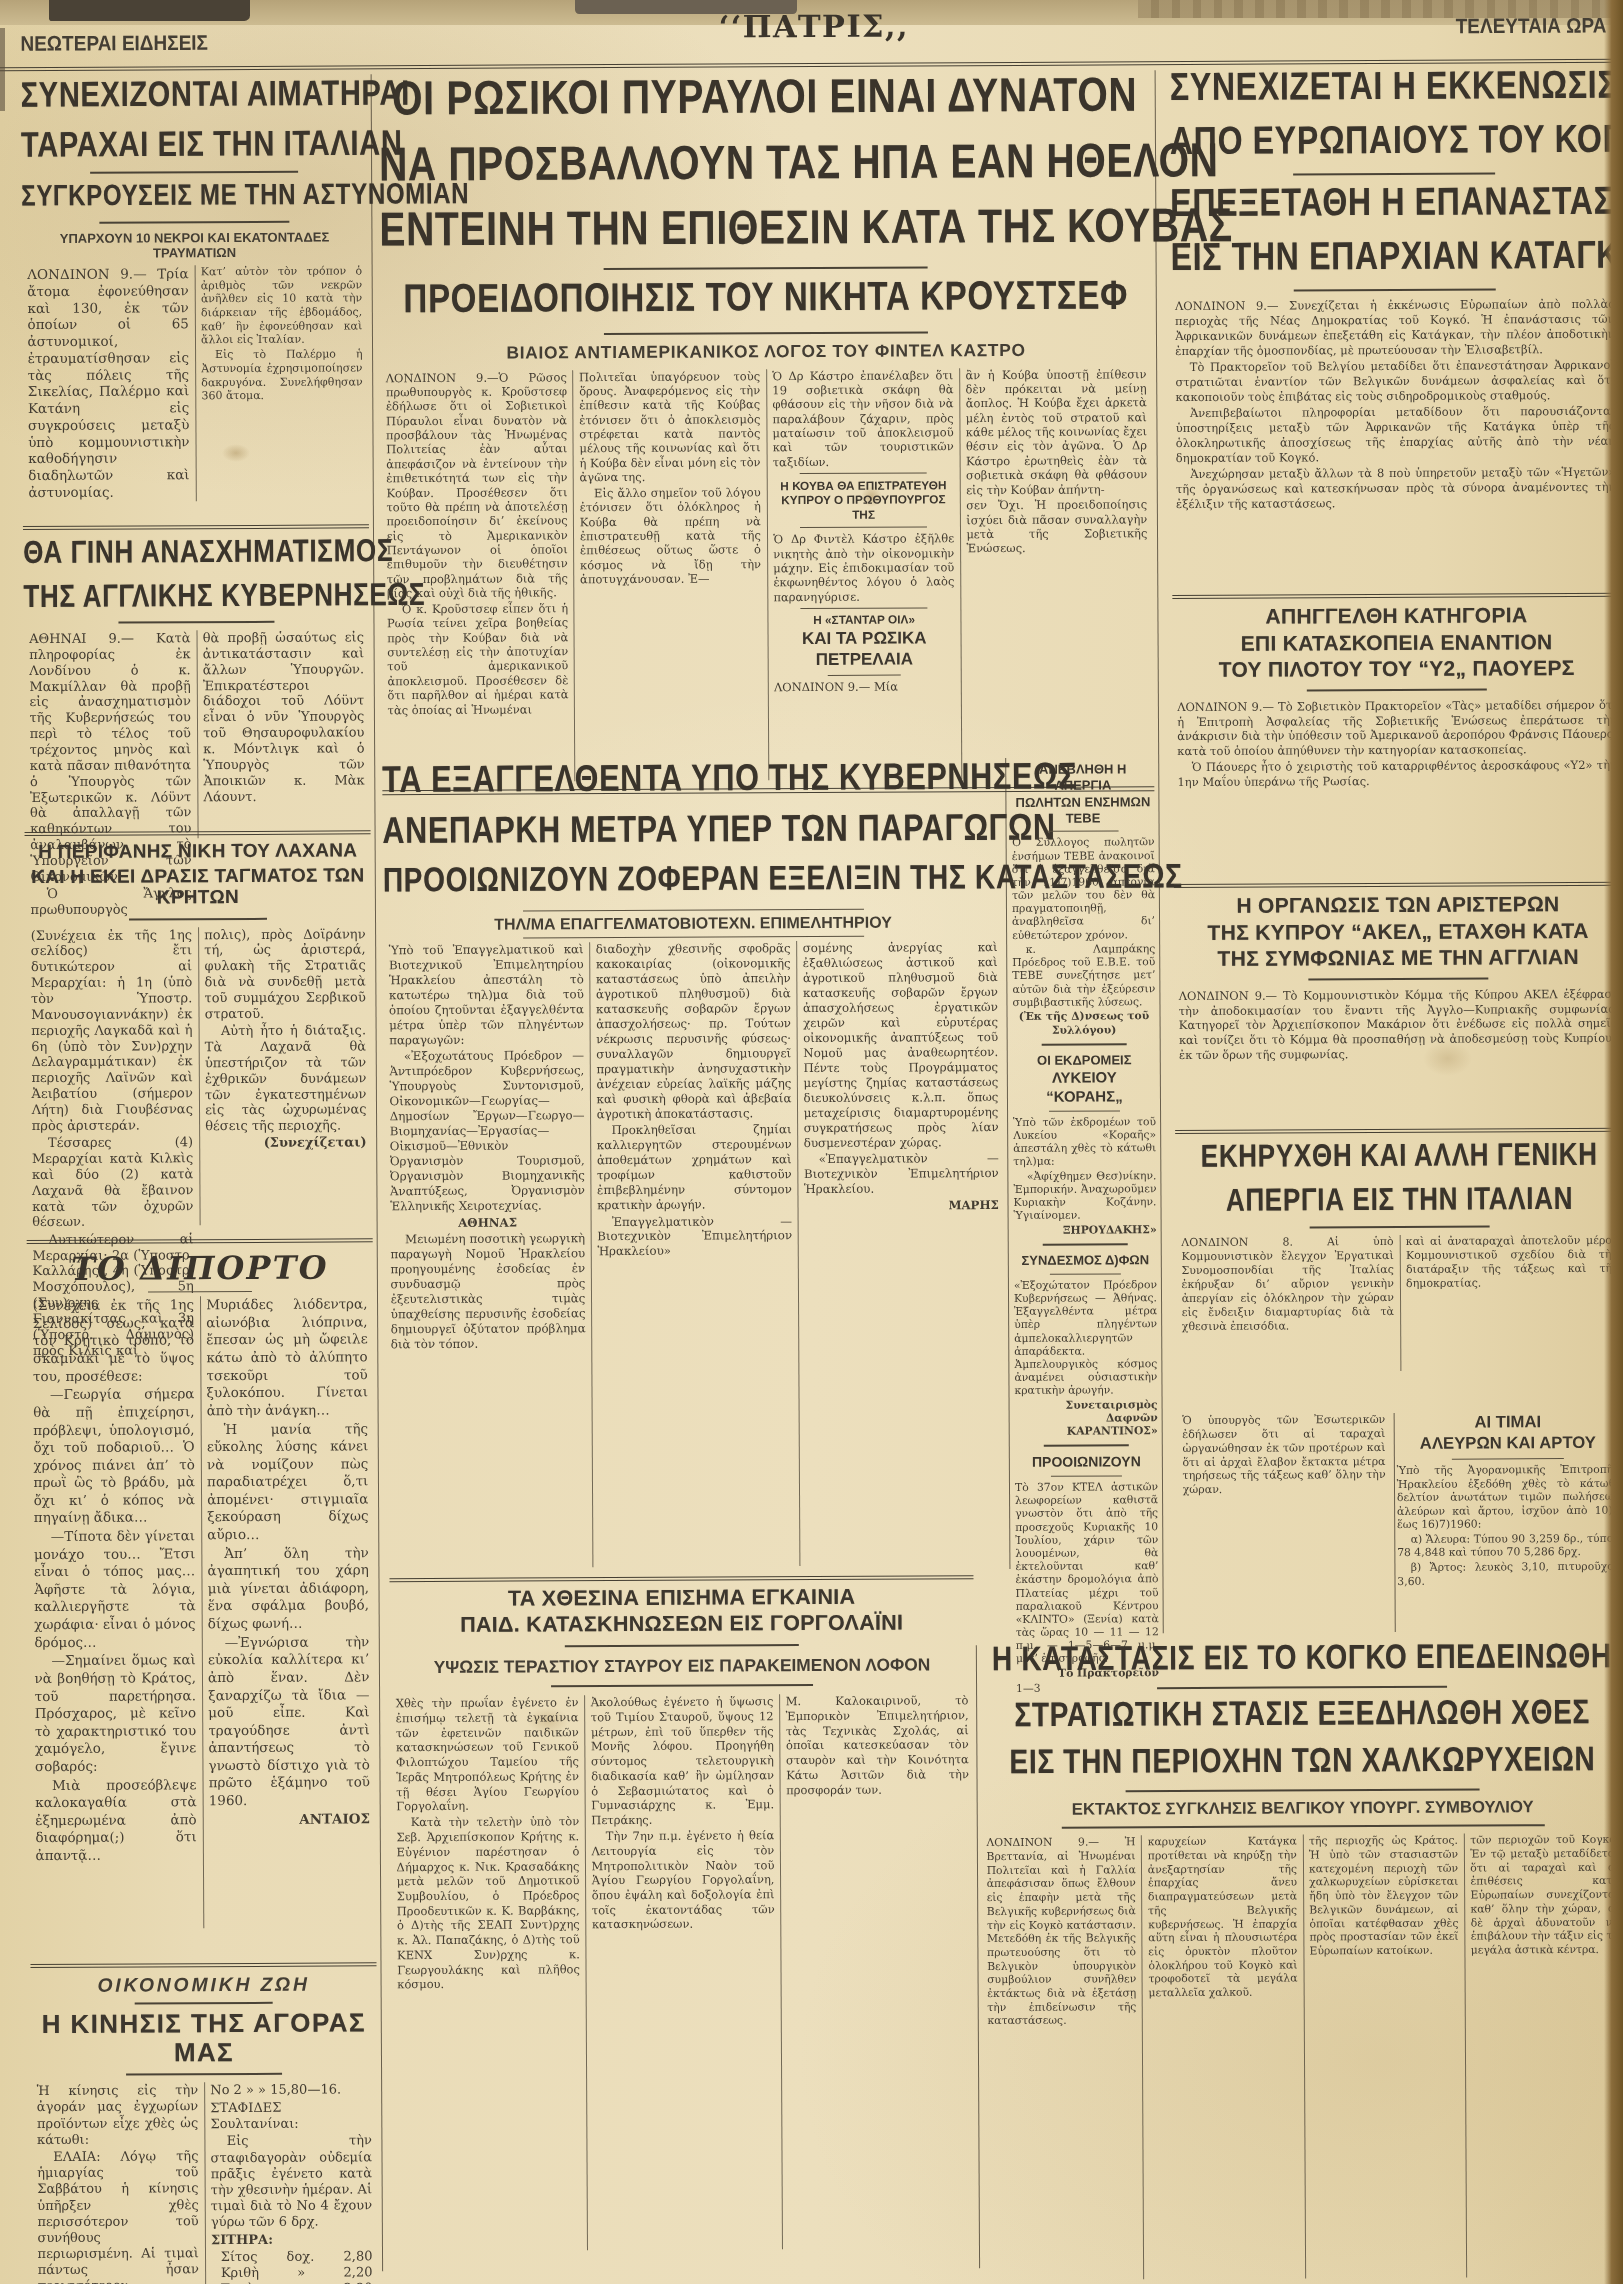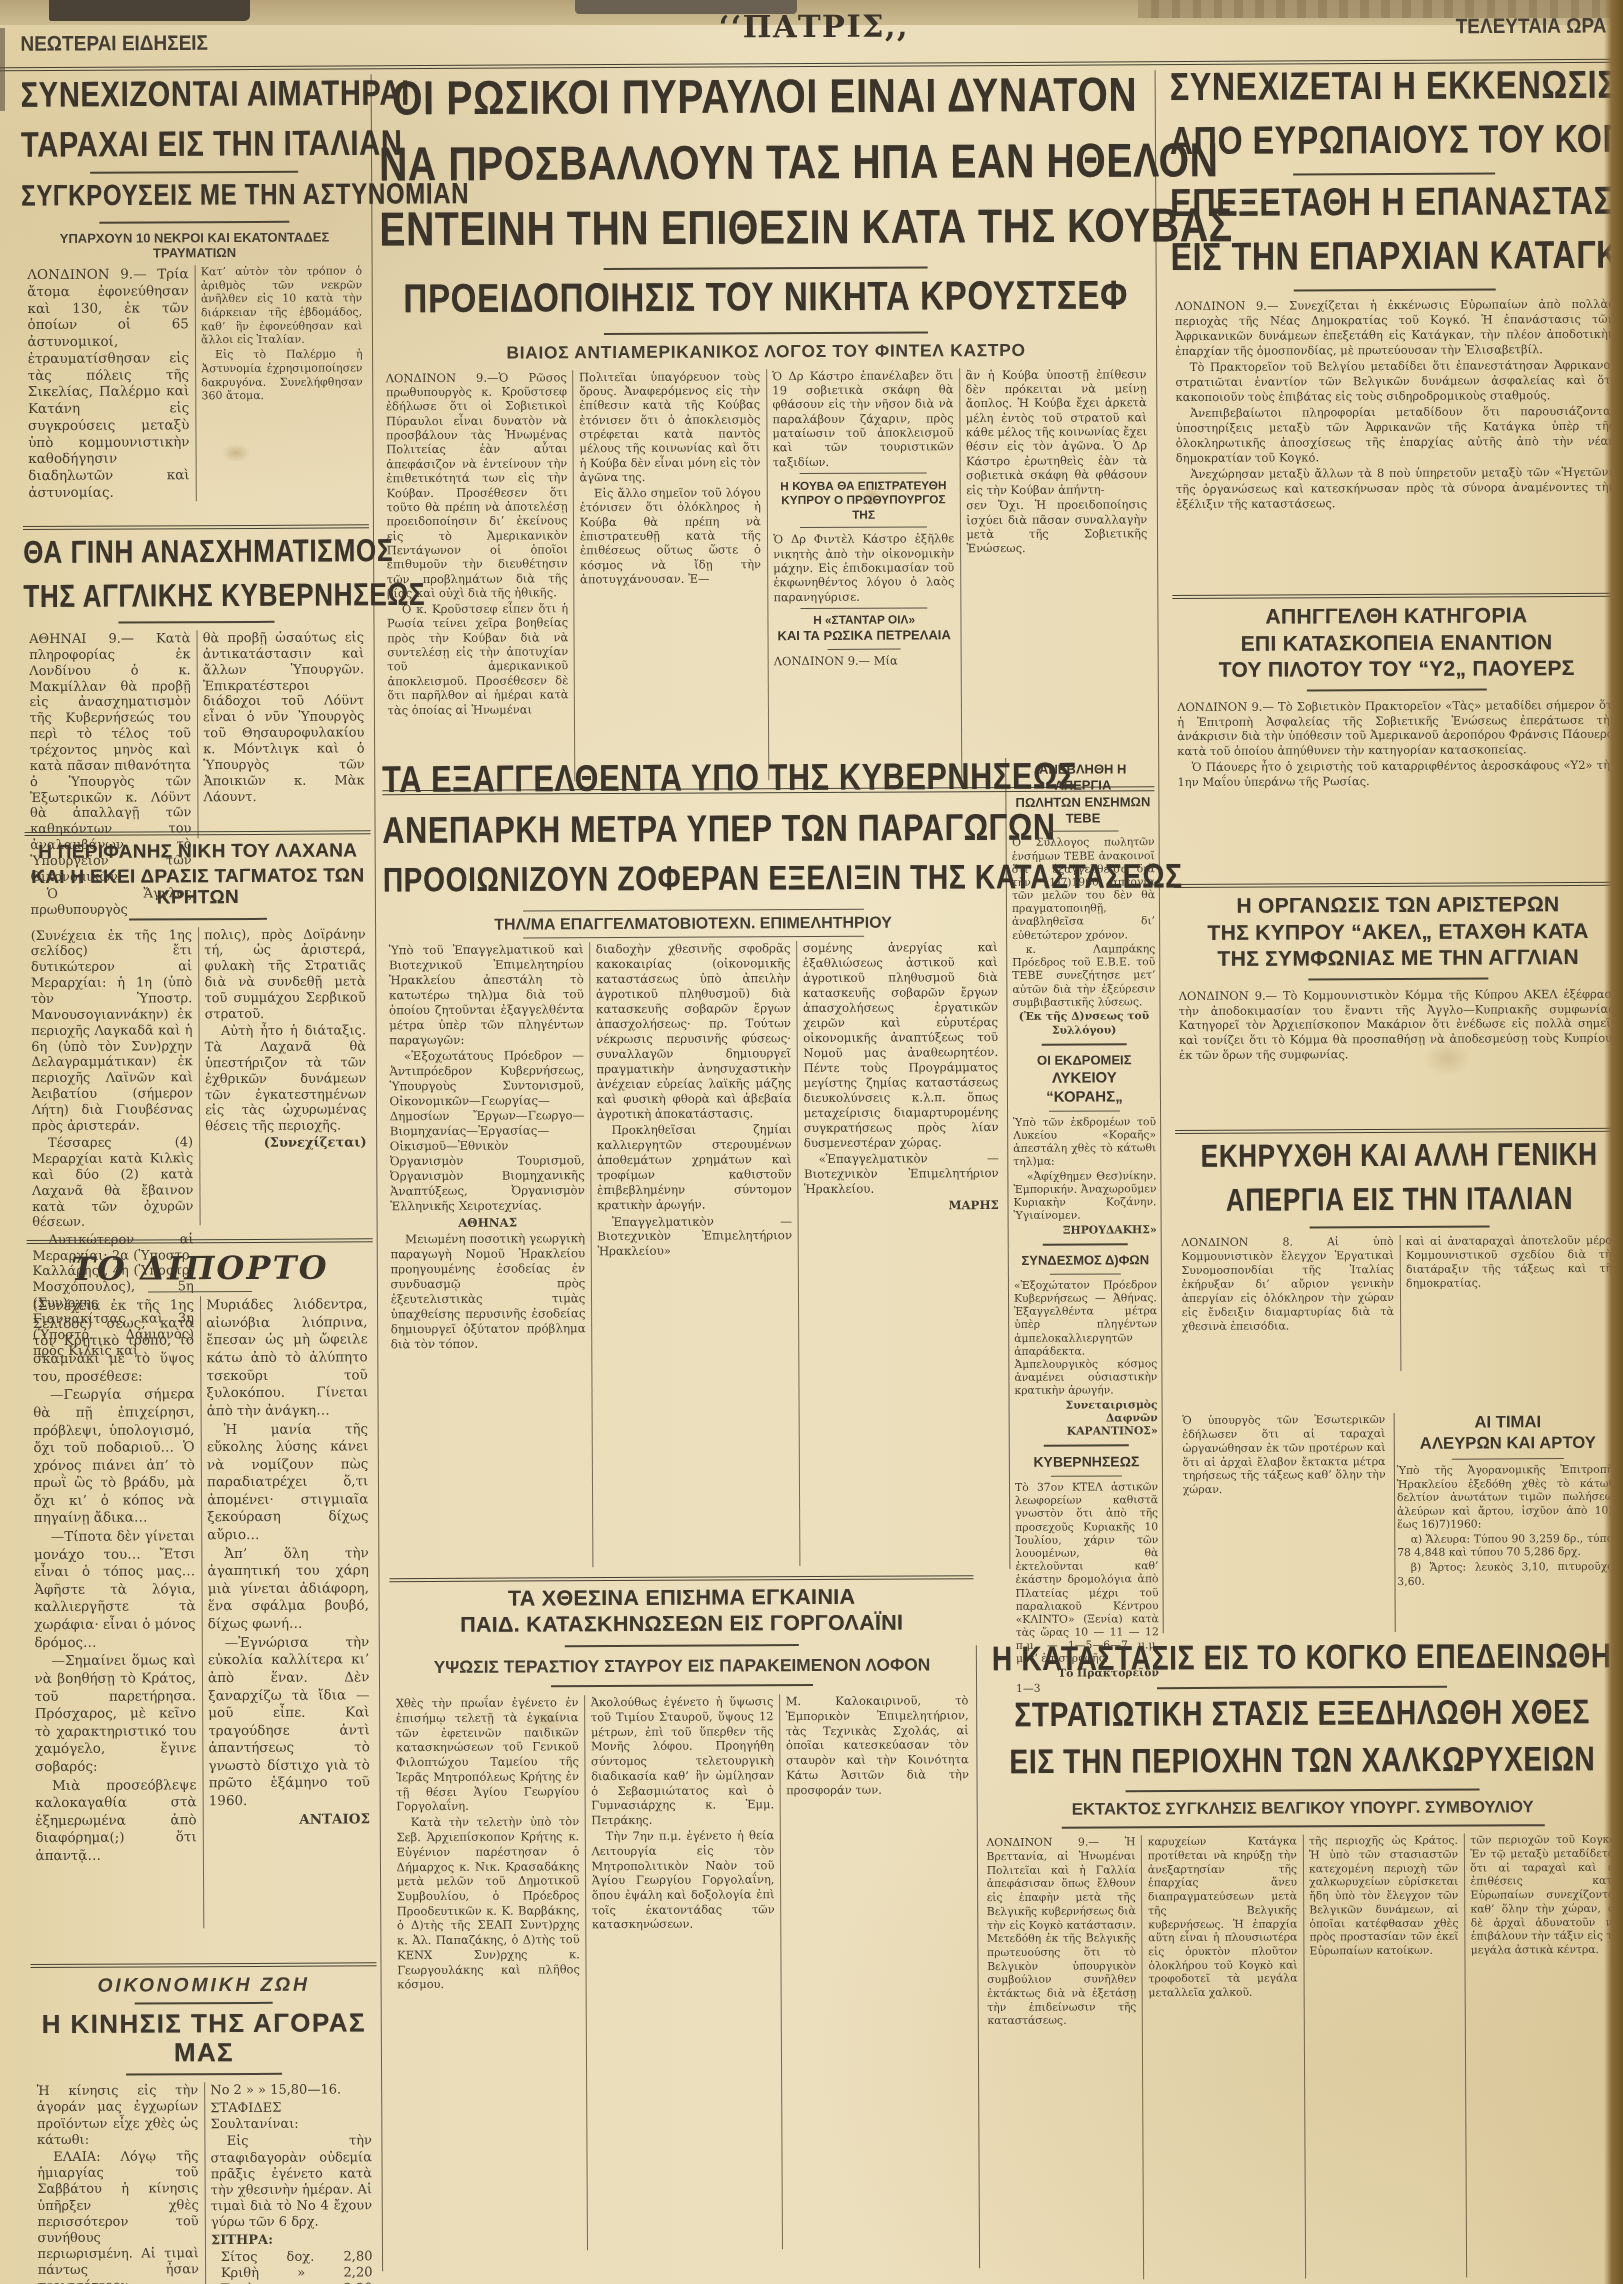--- a/index.html
+++ b/index.html
@@ -206,21 +206,21 @@
         </div>
         <div class="col pad bt" style="font-size:11.5px;line-height:1.25;">
           <p class="nf">Ὁ Δρ Κάστρο ἐπανέλαβεν ὅτι 19 σοβιετικὰ σκάφη θὰ φθάσουν εἰς τὴν νῆσον διὰ νὰ παραλάβουν ζάχαριν, πρὸς ματαίωσιν τοῦ ἀποκλεισμοῦ καὶ τῶν τουριστικῶν ταξιδίων.</p>
           <div class="hrT" style="width:70%;"></div>
           <div class="boxhead" style="font-size:11.8px;">Η ΚΟΥΒΑ ΘΑ ΕΠΙΣΤΡΑΤΕΥΘΗ</div>
           <div class="boxhead" style="font-size:11.8px;">ΚΥΠΡΟΥ Ο ΠΡΩΘΥΠΟΥΡΓΟΣ ΤΗΣ</div>
           <div class="hrT" style="width:70%;"></div>
           <p class="nf">Ὁ Δρ Φιντὲλ Κάστρο ἐξῆλθε νικητὴς ἀπὸ τὴν οἰκονομικὴν μάχην. Εἰς ἐπιδοκιμασίαν τοῦ ἐκφωνηθέντος λόγου ὁ λαὸς παρανηγύρισε.</p>
           <div class="hrT" style="width:70%;"></div>
           <div class="boxhead" style="font-size:11.8px;">Η «ΣΤΑΝΤΑΡ ΟΙΛ»</div>
-          <div class="boxhead" style="font-size:13px;">ΚΑΙ ΤΑ ΡΩΣΙΚΑ ΠΕΤΡΕΛΑΙΑ</div>
+          <div class="boxhead" style="font-size:17px;">ΚΑΙ ΤΑ ΡΩΣΙΚΑ ΠΕΤΡΕΛΑΙΑ</div>
           <div class="hrT" style="width:40%;"></div>
           <p class="nf">ΛΟΝΔΙΝΟΝ 9.— Μία</p>
         </div>
         <div class="col pad bt" style="font-size:11.5px;line-height:1.25;">
           <p class="nf">ἂν ἡ Κούβα ὑποστῇ ἐπίθεσιν δὲν πρόκειται νὰ μείνῃ ἄοπλος. Ἡ Κούβα ἔχει ἀρκετὰ μέλη ἐντὸς τοῦ στρατοῦ καὶ κάθε μέλος τῆς κοινωνίας ἔχει θέσιν εἰς τὸν ἀγῶνα. Ὁ Δρ Κάστρο ἐρωτηθεὶς ἐὰν τὰ σοβιετικὰ σκάφη θὰ φθάσουν εἰς τὴν Κούβαν ἀπήντη-</p>
           <p class="nf">σεν Ὄχι. Ἡ προειδοποίησις ἰσχύει διὰ πᾶσαν συναλλαγὴν μετὰ τῆς Σοβιετικῆς Ἑνώσεως.</p>
         </div>
       </div>
       <div class="hrD" style="margin-top:8.3px;"></div>
     </div>
@@ -265,21 +265,21 @@
       <div class="hrT" style="width:50%;"></div>
       <p class="nf">Ὑπὸ τῶν ἐκδρομέων τοῦ Λυκείου «Κοραῆς» ἀπεστάλη χθὲς τὸ κάτωθι τηλ)μα:</p>
       <p>«Ἀφίχθημεν Θεσ)νίκην. Ἐμπορικήν. Ἀναχωροῦμεν Κυριακὴν Κοζάνην. Ὑγιαίνομεν.</p>
       <p class="rgt">ΞΗΡΟΥΔΑΚΗΣ»</p>
       <div class="hrS" style="width:60%;"></div>
       <div class="boxhead" style="font-size:13px;">ΣΥΝΔΕΣΜΟΣ Δ)ΦΩΝ</div>
       <div class="hrT" style="width:50%;"></div>
       <p class="nf">«Ἐξοχώτατον Πρόεδρον Κυβερνήσεως — Ἀθήνας. Ἐξαγγελθέντα μέτρα ὑπὲρ πληγέντων ἀμπελοκαλλιεργητῶν ἀπαράδεκτα. Ἀμπελουργικὸς κόσμος ἀναμένει οὐσιαστικὴν κρατικὴν ἀρωγήν.</p>
       <p class="rgt">Συνεταιρισμὸς Δαφνῶν ΚΑΡΑΝΤΙΝΟΣ»</p>
       <div class="hrS" style="width:60%;"></div>
-      <div class="boxhead" style="font-size:14px;">ΚΥΒΕΡΝΗΣΕΩΣ</div>
+      <div class="boxhead" style="font-size:14px;">ΠΡΟΟΙΩΝΙΖΟΥΝ</div>
       <div class="hrT" style="width:50%;"></div>
       <p class="nf">Τὸ 37ον ΚΤΕΛ ἀστικῶν λεωφορείων καθιστᾶ γνωστὸν ὅτι ἀπὸ τῆς προσεχοῦς Κυριακῆς 10 Ἰουλίου, χάριν τῶν λουομένων, θὰ ἐκτελοῦνται καθ’ ἑκάστην δρομολόγια ἀπὸ Πλατείας μέχρι τοῦ παραλιακοῦ Κέντρου «ΚΛΙΝΤΟ» (Ξενία) κατὰ τὰς ὥρας 10 — 11 — 12 π.μ. — 1—5—6—7 μ.μ. μετ’ ἐπιστροφῆς.</p>
       <p class="rgt">Τὸ Πρακτορεῖον</p>
       <p class="nf">1—3</p>
     </div>
 
     <div class="sec" style="left:386px;top:1570px;width:584px;">
       <div class="hrD"></div>
       <div class="hl2" style="font-size:21.5px;">ΤΑ ΧΘΕΣΙΝΑ ΕΠΙΣΗΜΑ ΕΓΚΑΙΝΙΑ</div>
       <div class="hl2" style="font-size:21.5px;margin-top:2.8px;">ΠΑΙΔ. ΚΑΤΑΣΚΗΝΩΣΕΩΝ ΕΙΣ ΓΟΡΓΟΛΑΪΝΙ</div>

